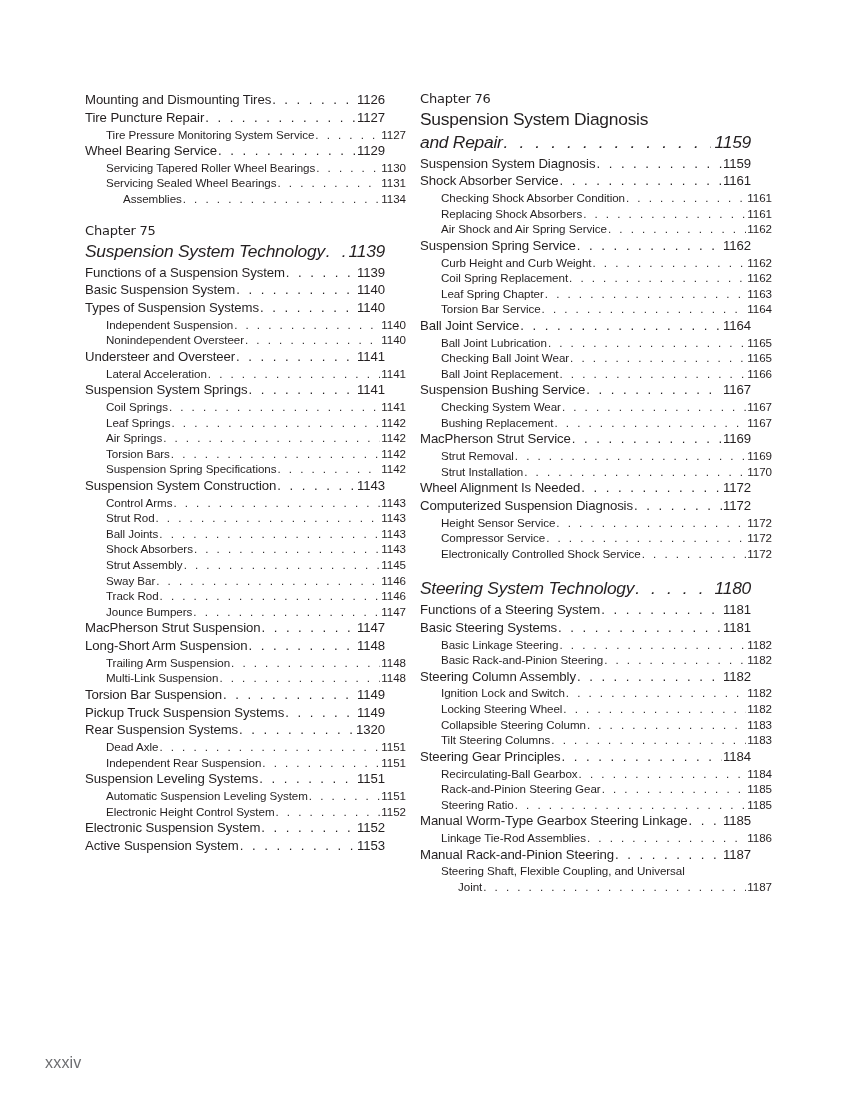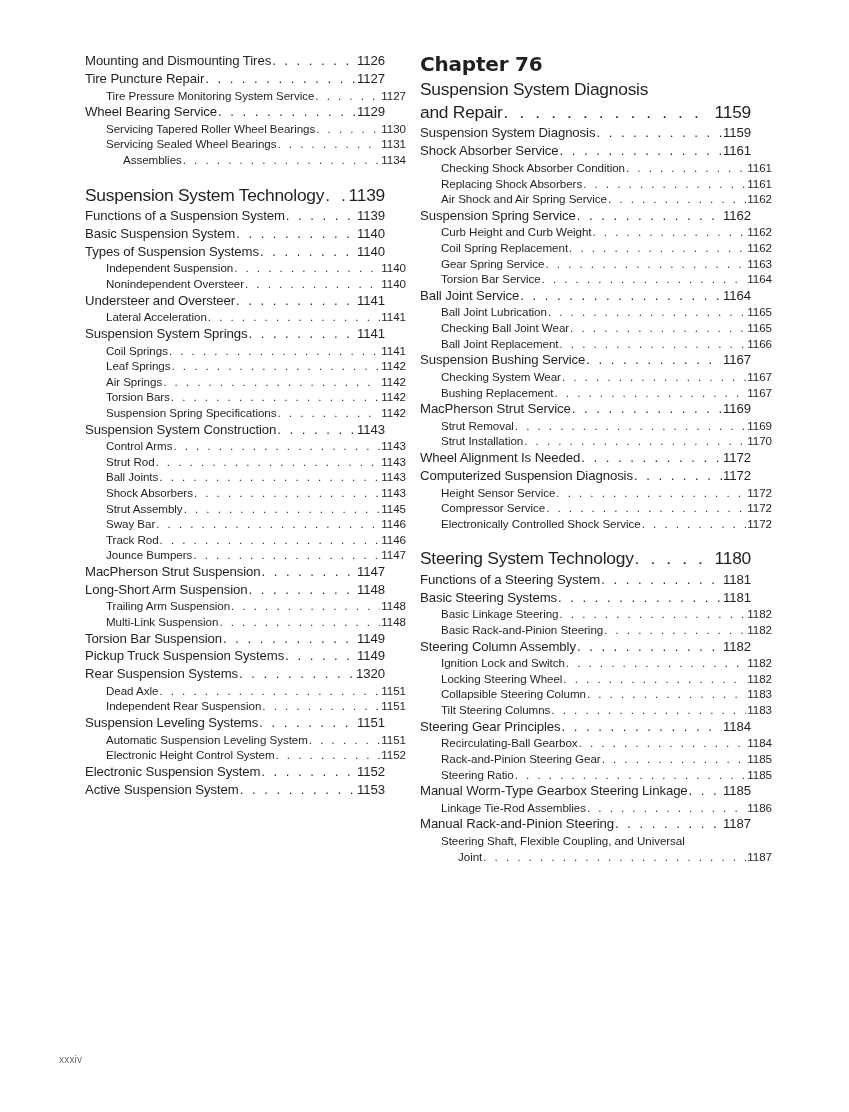--- a/index.html
+++ b/index.html
@@ -26,32 +26,33 @@
     position: absolute;
     left: 0;
     top: 52px;
     width: 849px;
     display: flex;
     align-items: flex-start;
   }
 
   .col {
     box-sizing: border-box;
+    margin-top: 39px;
   }
   .col-left  { width: 420px; padding-left: 85px;  padding-right: 35px; }
   .col-right { width: 429px; padding-left: 0px;   padding-right: 98px; }
 
   
   .chapter-block { margin-top: 16px; margin-bottom: 1px; }
   .chapter-block.first { margin-top: 0; }
 
   .chapter-num {
     font-family: "DejaVu Sans", sans-serif;
-    font-weight: bold;
-    font-size: 20px;
+    font-weight: normal;
+    font-size: 13px;
     letter-spacing: -0.2px;
     color: #231f20;
     line-height: 1.26;
     margin-bottom: 1px;
     white-space: nowrap;
   }
 
   .chapter-title-line {
     font-size: 17.4px;
     font-weight: normal;
@@ -78,20 +79,21 @@
     letter-spacing: 2.45px;
     color: #231f20;
   }
   .entry .epage  { white-space: nowrap; flex: 0 0 auto; text-align: right; }
 
   
   .entry.chapter-row {
     font-size: 17.4px;
     letter-spacing: -0.25px;
     line-height: 1.30;
+    font-style: italic;
   }
   .entry.chapter-row .leader { letter-spacing: 3.1px; }
   .entry.chapter-row .epage  { font-size: 17.4px; padding-left: 3px; }
 
   
   .entry.lvl1 {
     font-size: 13.2px;
     padding-left: 0px;
     letter-spacing: -0.1px;
   }
@@ -108,23 +110,23 @@
   .entry-wrap .wline1 {
     white-space: nowrap;
     line-height: 1.345;
   }
   .entry-wrap.lvl2 { font-size: 11.6px; padding-left: 21px; letter-spacing: -0.05px; }
   .entry-wrap.lvl2 .cont { padding-left: 17px; }
   .entry-wrap .entry { padding-left: 0; font-size: inherit; letter-spacing: inherit; align-items: center; }
 
   .folio {
     position: absolute;
-    left: 59px;
+    left: 45px;
     top: 1054px;
-    font-size: 10px;
+    font-size: 16px;
     color: #6d6e71;
     letter-spacing: 0.2px;
   }
 </style>
 </head>
 <body>
 
 <div class="page">
 
   <div class="columns">
@@ -162,20 +164,21 @@
         <div class="entry-wrap lvl2">
           <div class="cont">
             <div class="entry ">
               <span class="etext">Assemblies</span>
               <span class="leader">. . . . . . . . . . . . . . . . . . . . . . . . . . . . . . . . . . . . . . . . . . . . . . . . . . . . . . . . . . . . . . . . . . . . . . . . . . . . . . . . . . . . . . . . . </span>
               <span class="epage">1134</span>
             </div>
           </div>
         </div>
         <div class="chapter-block">
+          <div class="chapter-num">Chapter 75</div>
           <div class="entry chapter-row">
             <span class="etext">Suspension System Technology</span>
             <span class="leader">. . . . . . . . . . . . . . . . . . . . . . . . . . . . . . . . . . . . . . . . . . . . . . . . . . . . . . . . . . . . . . . . . . . . . . . . . . . . . . . . . . . . . . . . . </span>
             <span class="epage">1139</span>
           </div>
         </div>
         <div class="entry lvl1">
           <span class="etext">Functions of a Suspension System</span>
           <span class="leader">. . . . . . . . . . . . . . . . . . . . . . . . . . . . . . . . . . . . . . . . . . . . . . . . . . . . . . . . . . . . . . . . . . . . . . . . . . . . . . . . . . . . . . . . . </span>
           <span class="epage">1139</span>
@@ -400,21 +403,21 @@
           <span class="etext">Curb Height and Curb Weight</span>
           <span class="leader">. . . . . . . . . . . . . . . . . . . . . . . . . . . . . . . . . . . . . . . . . . . . . . . . . . . . . . . . . . . . . . . . . . . . . . . . . . . . . . . . . . . . . . . . . </span>
           <span class="epage">1162</span>
         </div>
         <div class="entry lvl2">
           <span class="etext">Coil Spring Replacement</span>
           <span class="leader">. . . . . . . . . . . . . . . . . . . . . . . . . . . . . . . . . . . . . . . . . . . . . . . . . . . . . . . . . . . . . . . . . . . . . . . . . . . . . . . . . . . . . . . . . </span>
           <span class="epage">1162</span>
         </div>
         <div class="entry lvl2">
-          <span class="etext">Gear Spring Service</span>
+          <span class="etext">Leaf Spring Chapter</span>
           <span class="leader">. . . . . . . . . . . . . . . . . . . . . . . . . . . . . . . . . . . . . . . . . . . . . . . . . . . . . . . . . . . . . . . . . . . . . . . . . . . . . . . . . . . . . . . . . </span>
           <span class="epage">1163</span>
         </div>
         <div class="entry lvl2">
           <span class="etext">Torsion Bar Service</span>
           <span class="leader">. . . . . . . . . . . . . . . . . . . . . . . . . . . . . . . . . . . . . . . . . . . . . . . . . . . . . . . . . . . . . . . . . . . . . . . . . . . . . . . . . . . . . . . . . </span>
           <span class="epage">1164</span>
         </div>
         <div class="entry lvl1">
           <span class="etext">Ball Joint Service</span>

